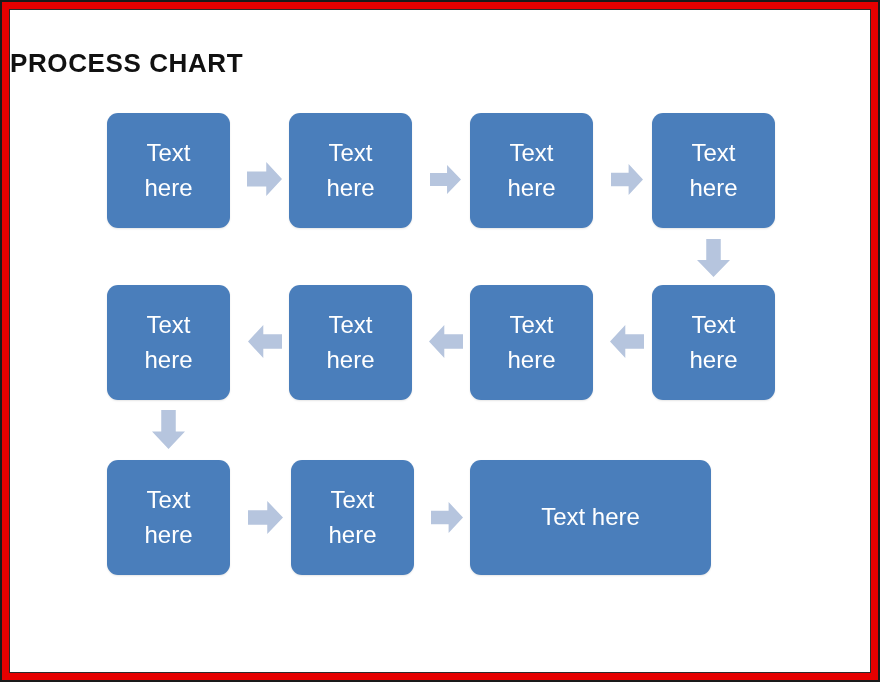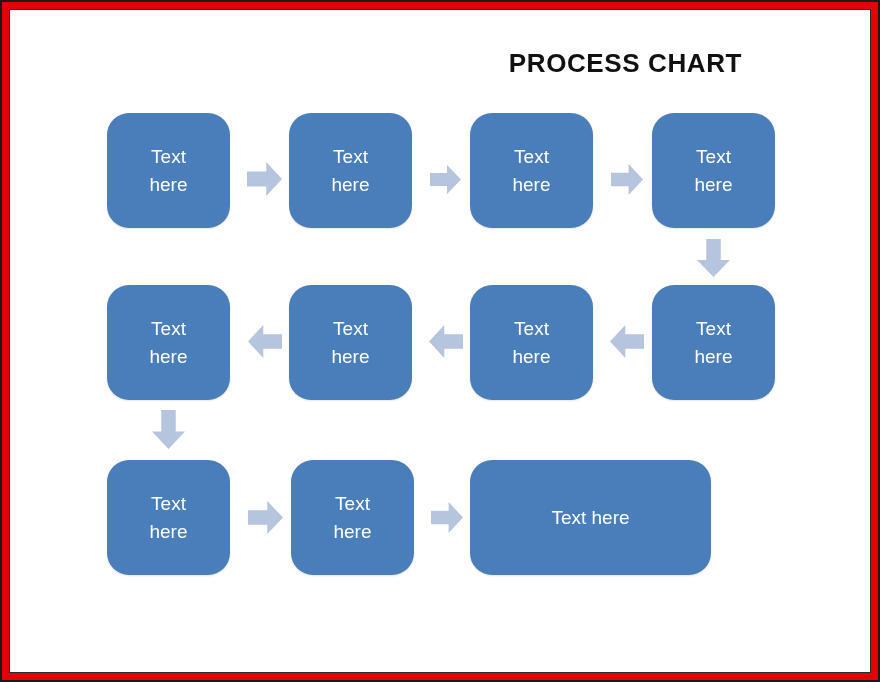--- a/index.html
+++ b/index.html
@@ -55,39 +55,39 @@
     height: 662px;
     background: #ffffff;
   }
 
   
   .title {
     position: absolute;
     left: 0;
     top: 38px;
     width: 732px;
-    text-align: right;
+    text-align: left;
     font-size: 26px;
     font-weight: bold;
     letter-spacing: 0.6px;
     color: #111111;
     font-family: "Liberation Sans", sans-serif;
   }
 
   
   .node {
     position: absolute;
     background: #4a7ebb;
-    border-radius: 22px;
+    border-radius: 11px;
     color: #ffffff;
     display: flex;
     align-items: center;
     justify-content: center;
     text-align: center;
-    font-size: 19px;
+    font-size: 24px;
     line-height: 1.45;
     font-family: "Liberation Sans", sans-serif;
     box-shadow: 0 1px 2px rgba(0,0,0,0.10);
     box-sizing: border-box;
     padding: 8px;
   }
   .node-label {
     display: block;
     white-space: pre-line;
   }

